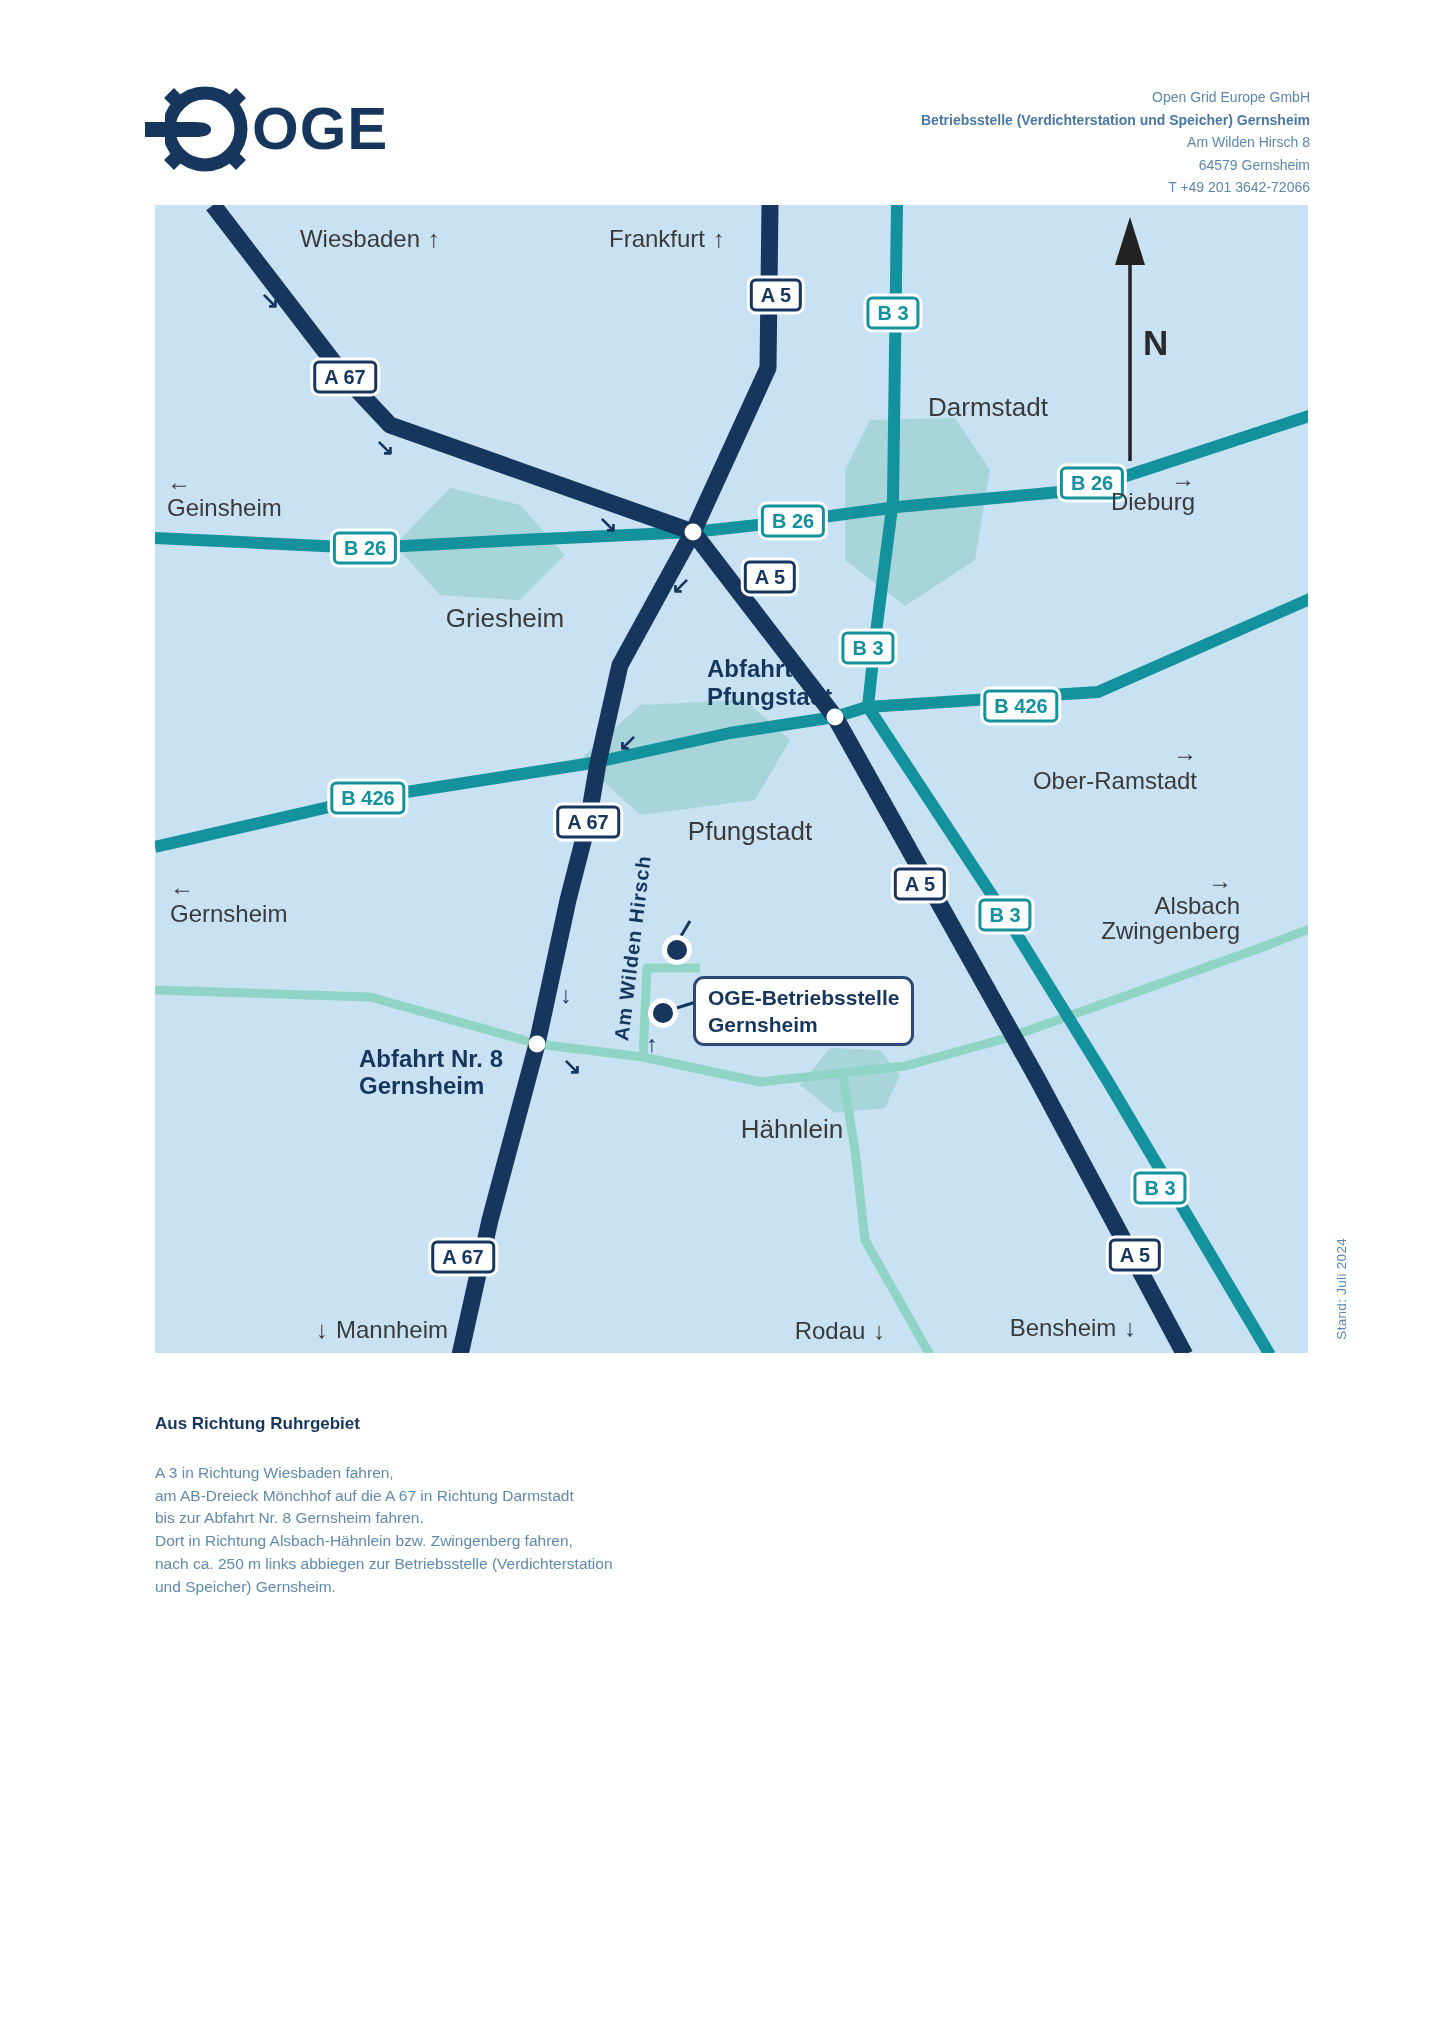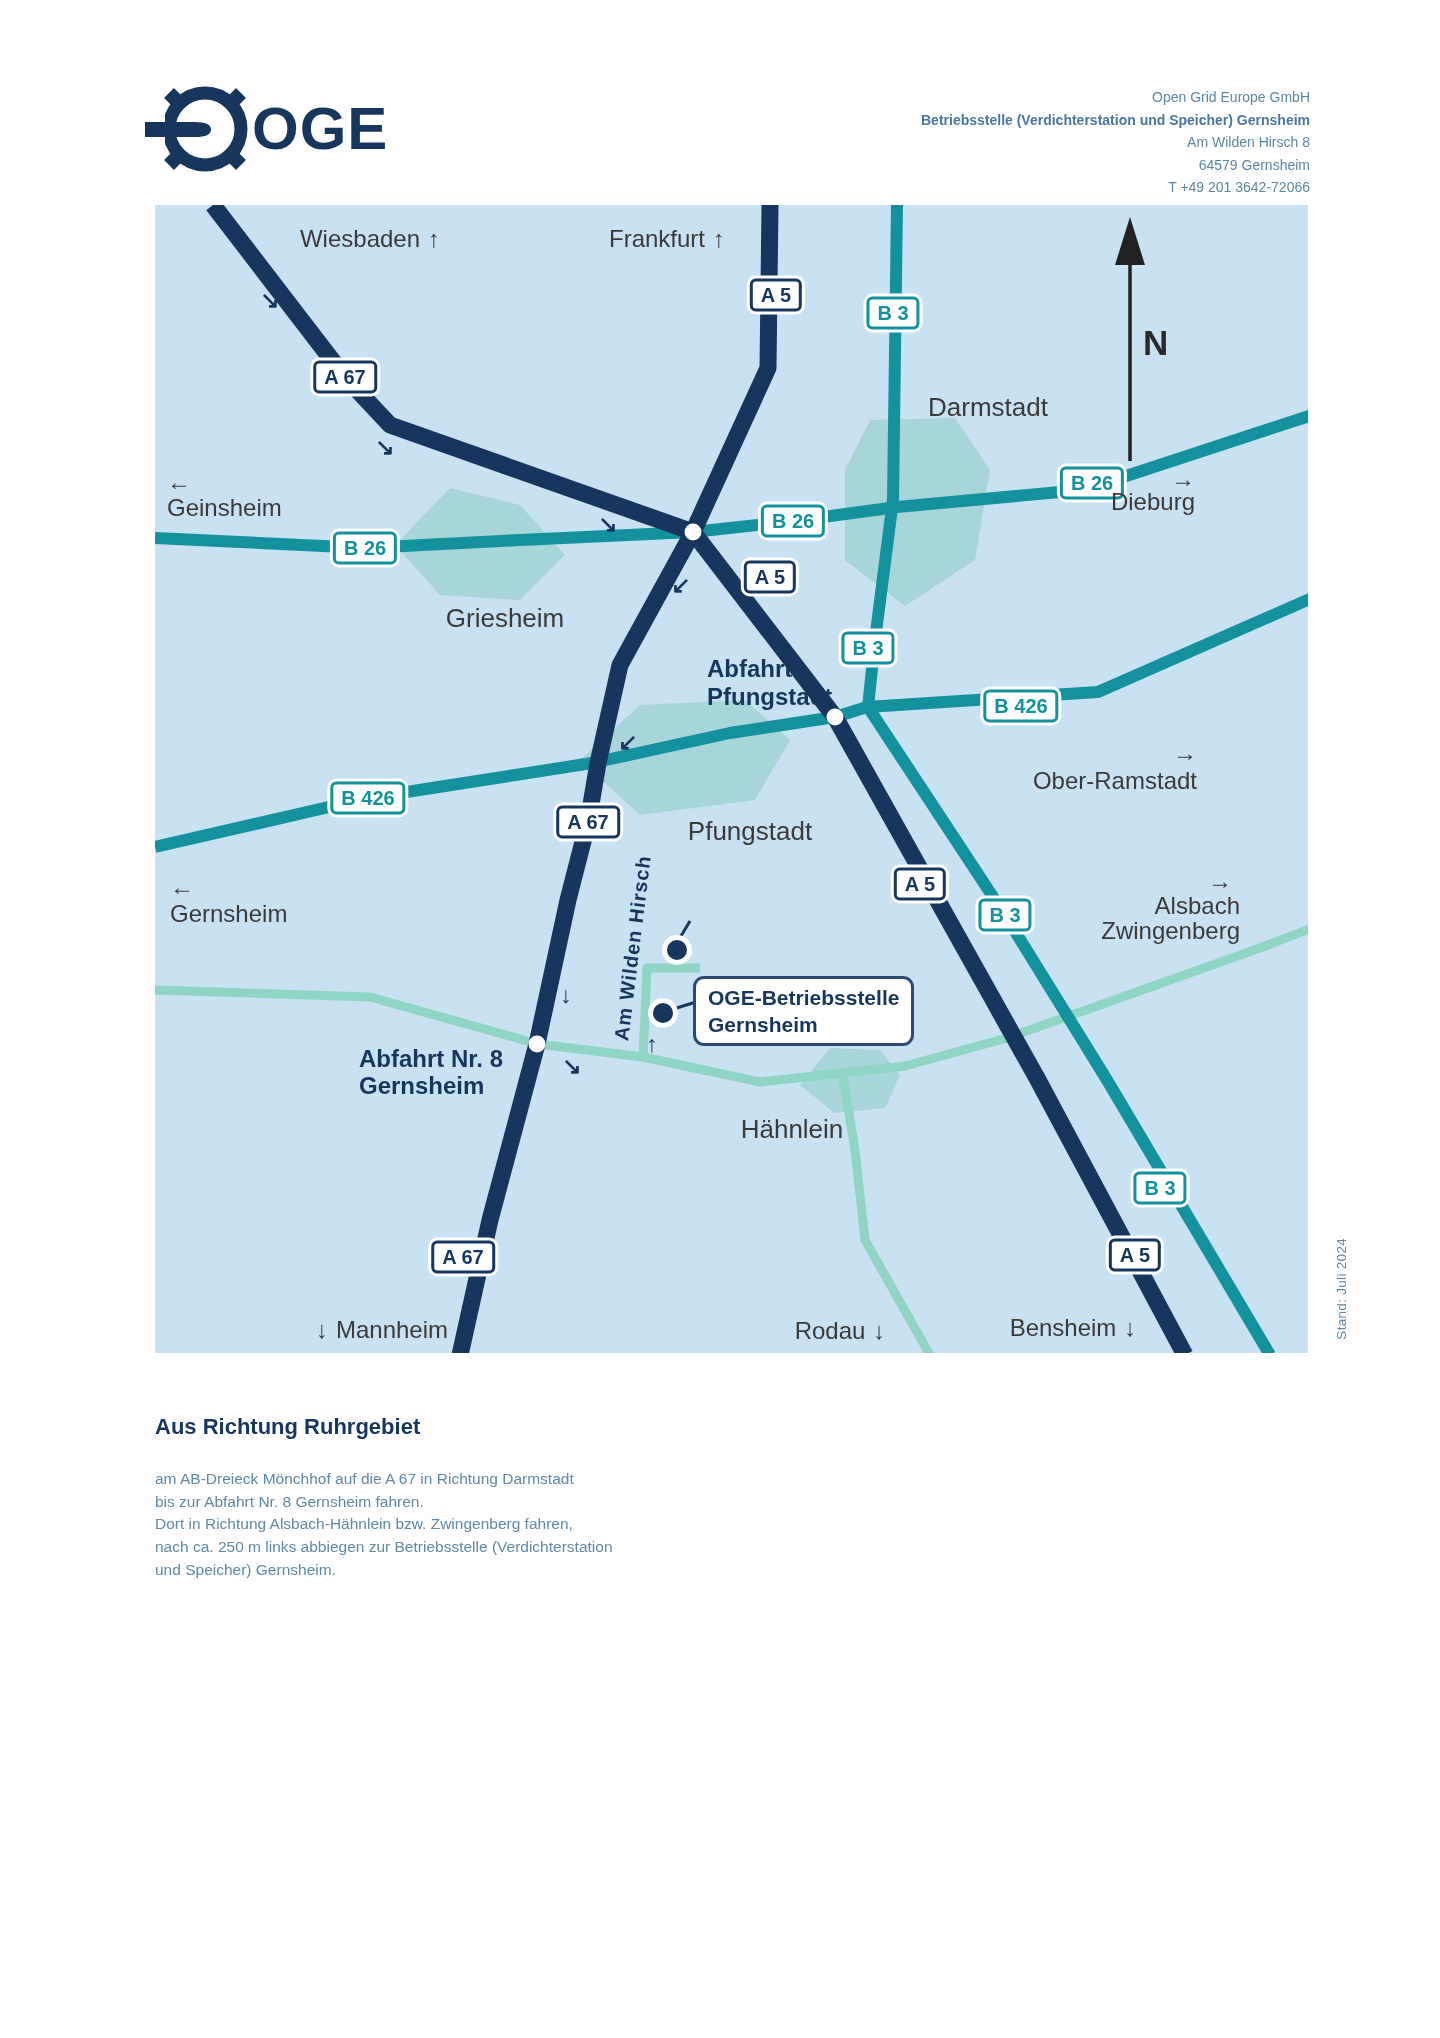--- a/index.html
+++ b/index.html
@@ -24,21 +24,21 @@
   .badge{position:absolute;transform:translate(-50%,-50%);background:#fff;font-weight:700;font-size:20px;padding:1px 8px 2px 8px;border-radius:6px;box-shadow:0 0 0 3px #fff;line-height:24px;}
   .badge.a{border:3px solid #17365e;color:#17365e;}
   .badge.b{border:3px solid #13929e;color:#13929e;}
   .rarrow{position:absolute;transform:translate(-50%,-50%);color:#17365e;font-size:23px;font-weight:700;}
   .poi-box{position:absolute;background:#fff;border:3px solid #2a4a75;border-radius:11px;padding:5px 12px;color:#17365e;font-weight:700;font-size:21px;line-height:27px;white-space:nowrap;}
   #street-label{position:absolute;left:478px;top:743px;transform:translate(-50%,-50%) rotate(-83deg);color:#17365e;font-weight:700;font-size:20px;letter-spacing:1px;white-space:nowrap;}
   #north-label{position:absolute;left:988px;top:138px;transform:translate(0,-50%);font-size:35px;font-weight:700;color:#2b2b2b;}
   
   #stand-note{position:absolute;left:1334px;top:1238px;writing-mode:vertical-rl;transform:rotate(180deg);font-size:13.5px;color:#5d86a9;letter-spacing:0.3px;}
   #directions{position:absolute;left:155px;top:1414px;width:700px;}
-  #directions-title{font-size:22px;font-weight:bold;color:#17365e;margin-bottom:28px;}
+  #directions-title{font-size:17px;font-weight:bold;color:#17365e;margin-bottom:28px;}
   .dir-line{font-size:15.5px;line-height:22.7px;color:#6089ab;}
 </style>
 </head>
 <body>
 
 <svg id="logo-icon" width="115" height="95" viewBox="0 0 115 95">
   <g stroke="#17365e" stroke-width="14" fill="none">
     <line x1="83" y1="23" x2="96" y2="10"></line>
     <line x1="37" y1="23" x2="24" y2="10"></line>
     <line x1="37" y1="69" x2="24" y2="82"></line>
@@ -186,18 +186,19 @@
   <div class="rarrow" style="left:473px;top:537px">↙</div>
   <div class="rarrow" style="left:411px;top:790px">↓</div>
   <div class="rarrow" style="left:417px;top:861px">↘</div>
   <div class="rarrow" style="left:497px;top:839px">↑</div>
 </div>
 
 <div id="stand-note">Stand: Juli 2024</div>
 
 <div id="directions">
   <div id="directions-title">Aus Richtung Ruhrgebiet</div>
+  <div class="dir-line">A 3 in Richtung Wiesbaden fahren,</div>
   <div class="dir-line">am AB-Dreieck Mönchhof auf die A 67 in Richtung Darmstadt</div>
   <div class="dir-line">bis zur Abfahrt Nr. 8 Gernsheim fahren.</div>
   <div class="dir-line">Dort in Richtung Alsbach-Hähnlein bzw. Zwingenberg fahren,</div>
   <div class="dir-line">nach ca. 250 m links abbiegen zur Betriebsstelle (Verdichterstation</div>
   <div class="dir-line">und Speicher) Gernsheim.</div>
 </div>
 
 </body></html>

